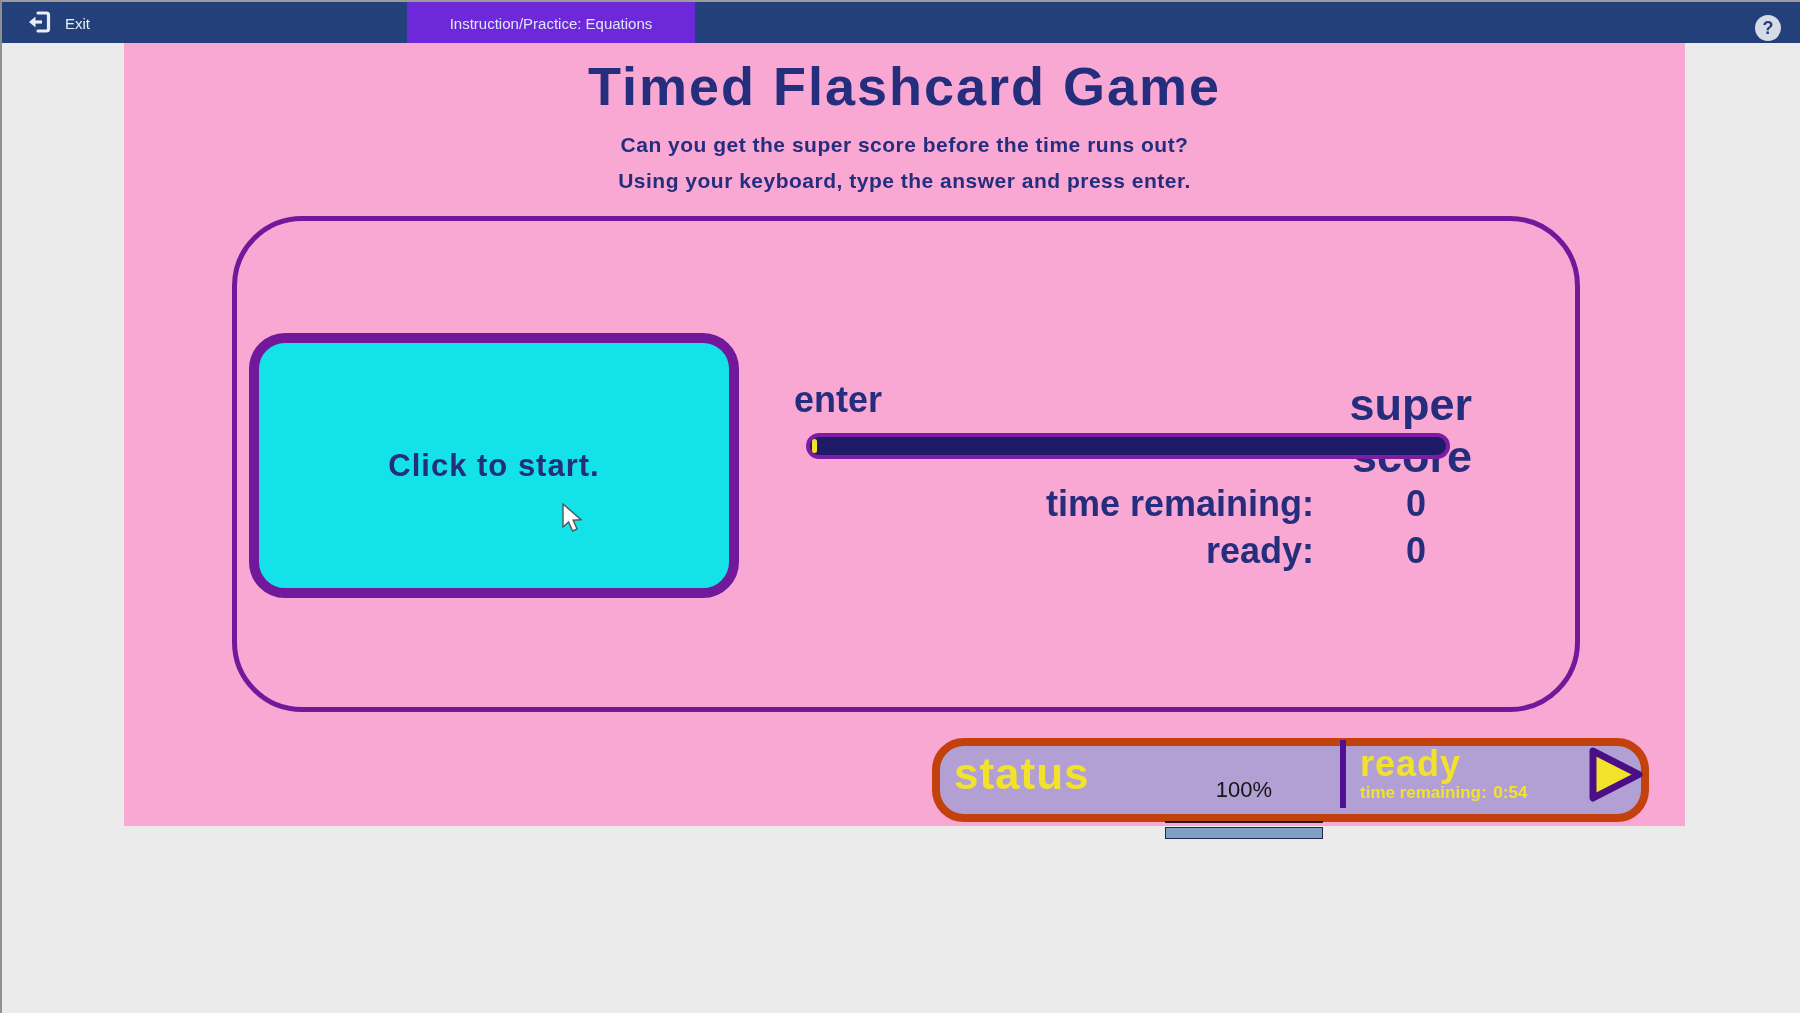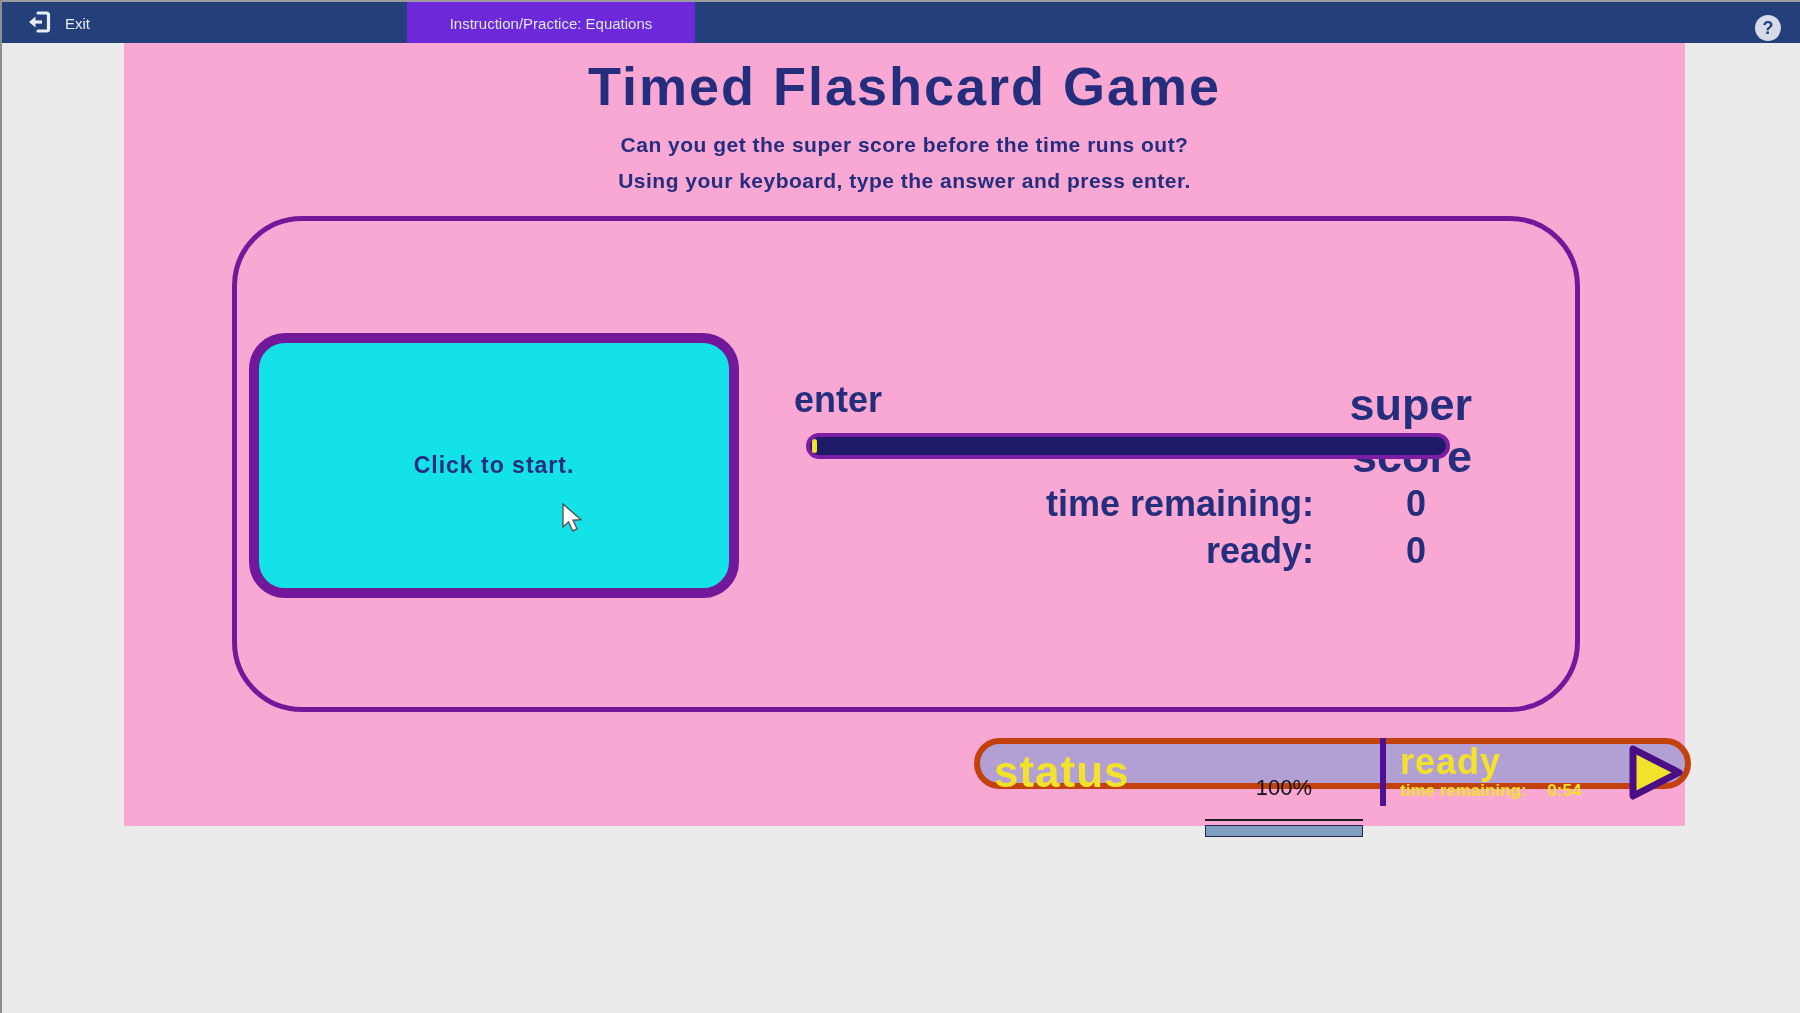--- a/index.html
+++ b/index.html
@@ -50,21 +50,21 @@
 
   .frame {
     position: absolute; left: 108px; top: 173px; width: 1348px; height: 496px;
     border: 5px solid #71189b; border-radius: 70px;
   }
 
   .flashcard {
     position: absolute; left: 125px; top: 290px; width: 490px; height: 265px;
     background: #13e2e9; border: 10px solid #71189b; border-radius: 36px;
     display: flex; align-items: center; justify-content: center;
-    font-size: 23px; font-weight: bold; letter-spacing: 1px; cursor: pointer;
+    font-size: 31px; font-weight: bold; letter-spacing: 1px; cursor: pointer;
   }
 
   .mouse-cursor { position: absolute; left: 437px; top: 460px; }
 
   .gauge-start {
     position: absolute; left: 670px; top: 336px;
     font-size: 36px; font-weight: bold;
   }
   .gauge-end {
     position: absolute; left: 1098px; top: 336px; width: 250px; text-align: right;
@@ -85,22 +85,22 @@
   }
   .stat-value {
     position: absolute; left: 1262px; width: 60px; text-align: center;
     font-size: 36px; font-weight: bold;
   }
   .row-time  { top: 440px; }
   .row-score { top: 487px; }
 
   
   .statusbar {
-    position: absolute; left: 850px; top: 695px; width: 717px; height: 51px;
-    background: #b2a0d5; border: 6px solid #c2410c; border-radius: 32px;
+    position: absolute; left: 808px; top: 695px; width: 717px; height: 84px;
+    background: #b2a0d5; border: 8px solid #c2410c; border-radius: 32px;
   }
   .status-title {
     position: absolute; left: 14px; top: 0px; height: 56px; line-height: 56px;
     font-size: 44px; font-weight: bold; color: #f2e22b; letter-spacing: 1px;
   }
   .loader {
     position: absolute; left: 225px; top: 4px; width: 158px;
     text-align: center; color: #141414;
   }
   .loader-percent {
@@ -116,21 +116,21 @@
     background: #501093;
   }
   .status-state {
     position: absolute; left: 420px; top: -3px; font-size: 36px; font-weight: bold;
     color: #f2e22b; letter-spacing: 1px;
   }
   .status-time {
     position: absolute; left: 420px; top: 37px; font-size: 17px; font-weight: bold;
     color: #f2e22b; white-space: nowrap;
   }
-  .status-time .t-val { margin-left: 16px; text-align: right; }
+  .status-time .t-val { margin-left: 2px; text-align: right; }
   .play-btn { position: absolute; left: 645px; top: -2px; cursor: pointer; }
 </style>
 </head>
 <body>
 
 <div class="topbar">
   <div class="exit-btn">
     <span>
       <svg width="26" height="26" viewBox="0 0 26 26">
         <path d="M12 4 H20.5 Q22.5 4 22.5 6 V20 Q22.5 22 20.5 22 H12" fill="none" stroke="#e9edf5" stroke-width="3.2" stroke-linecap="round"></path>

